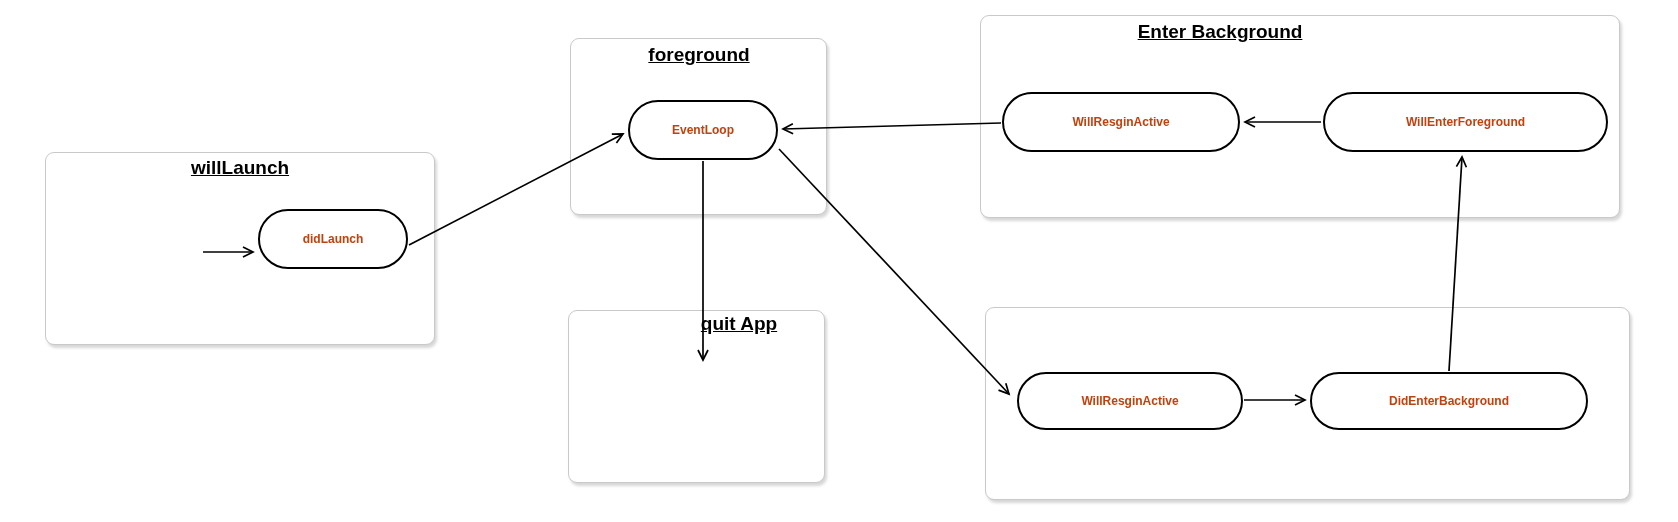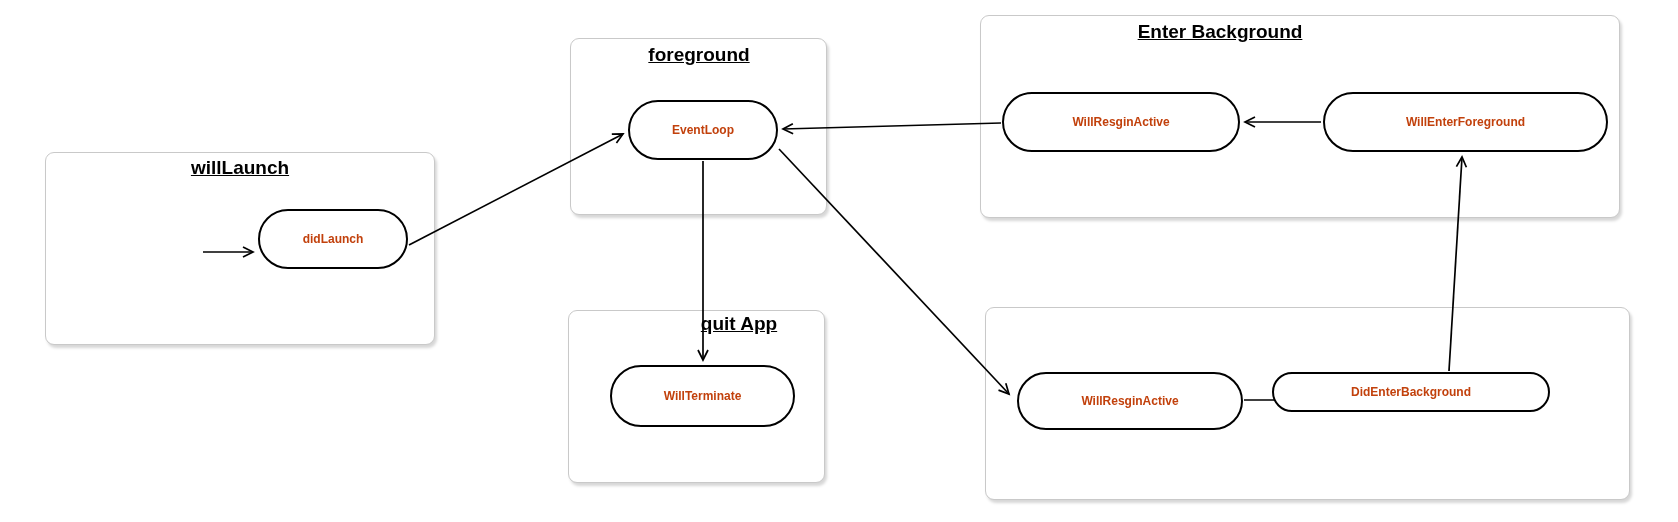--- a/index.html
+++ b/index.html
@@ -51,18 +51,17 @@
     <div class="group-title" style="left: 240px; top: 157px;">willLaunch</div>
     <div class="group-box" style="left: 570px; top: 38px; width: 257px; height: 177px;"></div>
     <div class="group-title" style="left: 699px; top: 44px;">foreground</div>
     <div class="group-box" style="left: 568px; top: 310px; width: 257px; height: 173px;"></div>
     <div class="group-title" style="left: 739px; top: 313px;">quit App</div>
     <div class="group-box" style="left: 980px; top: 15px; width: 640px; height: 203px;"></div>
     <div class="group-title" style="left: 1220px; top: 21px;">Enter Background</div>
     <div class="group-box" style="left: 985px; top: 307px; width: 645px; height: 193px;"></div>
     <div class="state-node" style="left: 258px; top: 209px; width: 150px; height: 60px;">didLaunch</div>
     <div class="state-node" style="left: 628px; top: 100px; width: 150px; height: 60px;">EventLoop</div>
-    <div class="state-node" style="left: 610px; top: 365px; width: 185px; height: 62px;">WillTerminate</div>
     <div class="state-node" style="left: 1002px; top: 92px; width: 238px; height: 60px;">WillResginActive</div>
     <div class="state-node" style="left: 1017px; top: 372px; width: 226px; height: 58px;">WillResginActive</div>
     <div class="state-node" style="left: 1323px; top: 92px; width: 285px; height: 60px;">WillEnterForeground</div>
-    <div class="state-node" style="left: 1272px; top: 372px; width: 278px; height: 40px;">DidEnterBackground</div>
+    <div class="state-node" style="left: 1310px; top: 372px; width: 278px; height: 58px;">DidEnterBackground</div>
   </div>
 
 </body></html>

